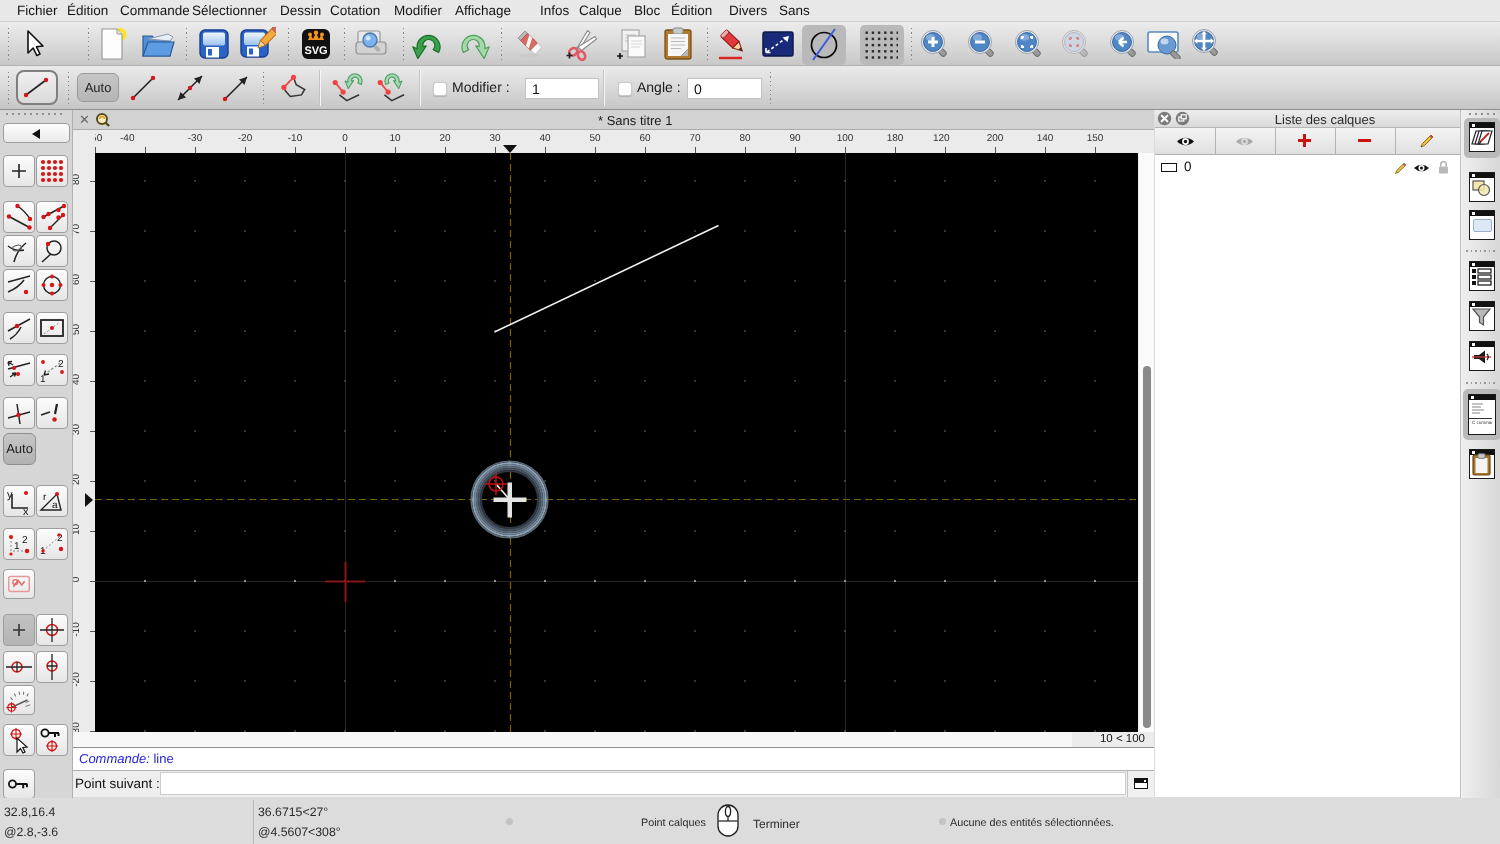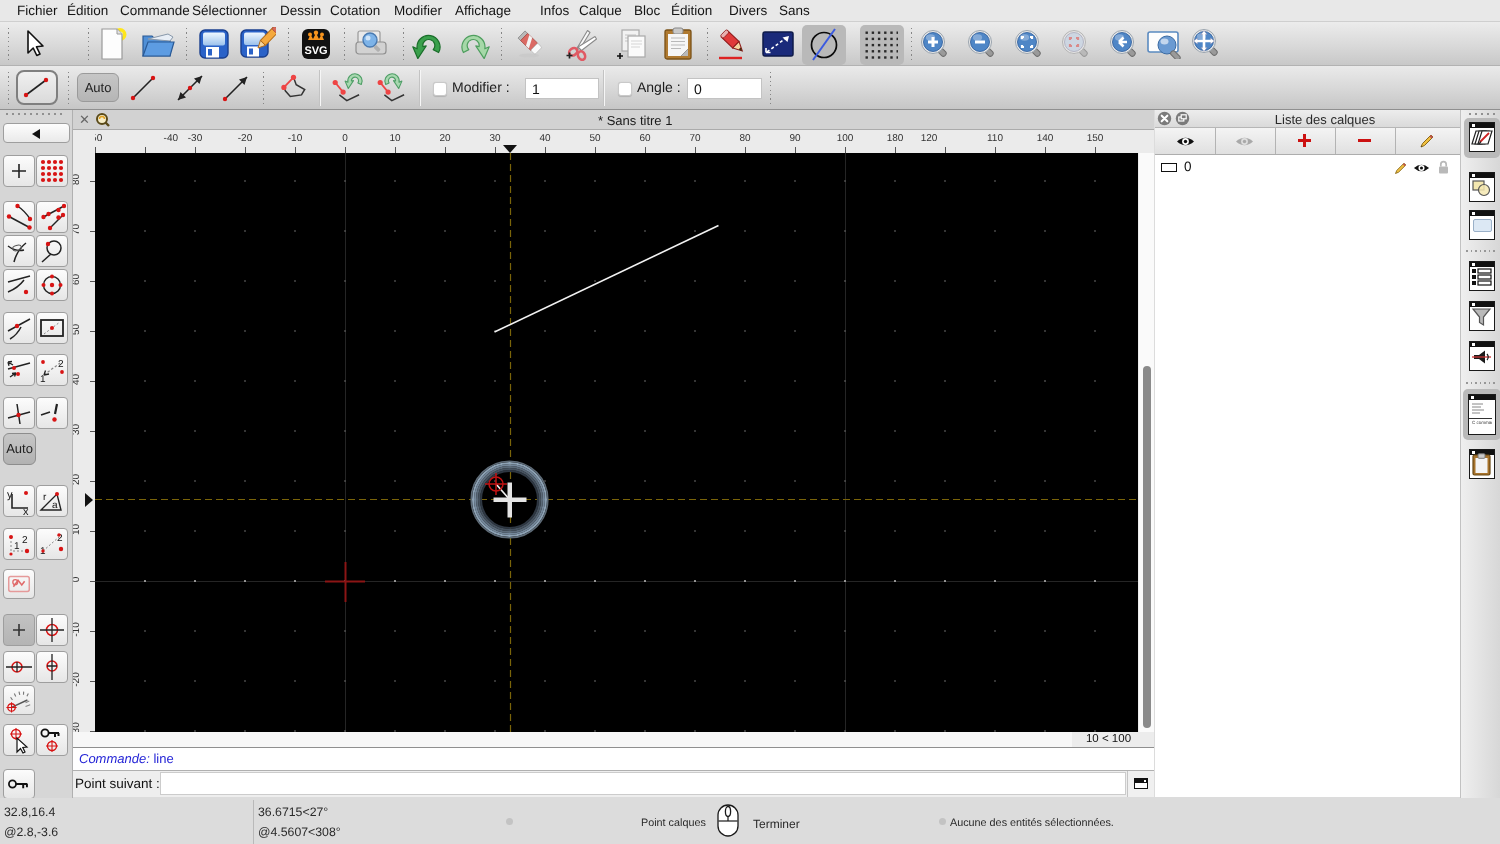--- a/index.html
+++ b/index.html
@@ -24,21 +24,21 @@
 #tabbar{left:73px;top:110px;width:1081px;height:20px;background:#d2d2d2;border-bottom:1px solid #ababab;box-sizing:border-box;}
 #hruler{left:73px;top:130px;width:1081px;height:23px;background:#ebebeb;}
 #vruler{left:73px;top:153px;width:22px;height:579px;background:#ebebeb;}
 .rnum{position:absolute;font-size:10px;color:#333;}
 .tickh{position:absolute;width:1px;height:6px;background:#555;top:17px;}
 .tickv{position:absolute;height:1px;width:5px;background:#555;left:17px;}
 #canvas{left:95px;top:153px;width:1043px;height:579px;background:#000;}
 #vscroll{left:1138px;top:153px;width:16px;height:579px;background:#fafafa;border-left:1px solid #ececec;box-sizing:border-box;}
 #vthumb{left:1143px;top:366px;width:8px;height:362px;background:#8a8a8a;border-radius:4px;}
 #hscrollstrip{left:73px;top:732px;width:1081px;height:15px;background:#f7f7f7;}
-#gridlabel{left:1072px;top:732px;width:82px;height:25px;background:#ececec;font-size:11.5px;color:#111;text-align:center;line-height:15px;padding-right:9px;box-sizing:border-box;}
+#gridlabel{left:1072px;top:732px;width:82px;height:25px;background:#ececec;font-size:11.5px;color:#111;text-align:right;line-height:15px;padding-right:9px;box-sizing:border-box;}
 #groove{left:73px;top:747px;width:1081px;height:1px;background:#8f8f8f;}
 #cmdbar{left:73px;top:748px;width:1081px;height:22px;background:#fff;font-size:13px;line-height:22px;color:#2424d6;}
 #cmdsep{left:73px;top:770px;width:1081px;height:1px;background:#b0b0b0;}
 #pointrow{left:73px;top:771px;width:1081px;height:26px;background:#eeeeee;}
 #pointinput{left:160px;top:772px;width:966px;height:23px;background:#fff;border:1px solid #cccccc;box-sizing:border-box;}
 #pointbtn{left:1127px;top:771px;width:27px;height:26px;background:#f0f0f0;border-left:1px solid #c4c4c4;box-sizing:border-box;}
 
 #rtitle{left:1155px;top:110px;width:305px;height:18px;background:linear-gradient(#ededed,#dadada);border-bottom:1px solid #b6b6b6;box-sizing:border-box;}
 #rtoolbar{left:1155px;top:128px;width:305px;height:27px;background:linear-gradient(#f4f4f4,#e0e0e0);border-bottom:1px solid #adadad;box-sizing:border-box;}
 #rlist{left:1155px;top:155px;width:305px;height:642px;background:#fff;}
@@ -594,38 +594,38 @@
     <svg style="position:absolute;left:22px;top:2px" width="16" height="16" viewBox="0 0 16 16">
       <circle cx="7" cy="7" r="5" fill="#f6edc8" stroke="#5a4a1a" stroke-width="2"></circle>
       <line x1="10.5" y1="10.5" x2="14" y2="14" stroke="#5a4a1a" stroke-width="2.4"></line>
       <path d="M4.5 7a2.5 2.5 0 0 1 5 0" fill="none" stroke="#e0a020" stroke-width="1.4"></path>
     </svg>
     <span style="position:absolute;left:525px;top:2.5px;font-size:13px;color:#1a1a1a">* Sans titre 1</span>
   </div>
 <div id="hruler" class="ab" style="overflow:hidden">
     <div class="ab" style="left:22px;top:0;width:1059px;height:23px;overflow:hidden">
       <span class="rnum" style="left:-15px;top:3px;width:30px;text-align:center">-50</span>
-      <span class="rnum" style="left:53px;top:3px;width:30px;text-align:right">-40</span>
+      <span class="rnum" style="left:25px;top:3px;width:30px;text-align:left">-40</span>
       <span class="rnum" style="left:85px;top:3px;width:30px;text-align:center">-30</span>
       <span class="rnum" style="left:135px;top:3px;width:30px;text-align:center">-20</span>
       <span class="rnum" style="left:185px;top:3px;width:30px;text-align:center">-10</span>
       <span class="rnum" style="left:235px;top:3px;width:30px;text-align:center">0</span>
       <span class="rnum" style="left:285px;top:3px;width:30px;text-align:center">10</span>
       <span class="rnum" style="left:335px;top:3px;width:30px;text-align:center">20</span>
       <span class="rnum" style="left:385px;top:3px;width:30px;text-align:center">30</span>
       <span class="rnum" style="left:435px;top:3px;width:30px;text-align:center">40</span>
       <span class="rnum" style="left:485px;top:3px;width:30px;text-align:center">50</span>
       <span class="rnum" style="left:535px;top:3px;width:30px;text-align:center">60</span>
       <span class="rnum" style="left:585px;top:3px;width:30px;text-align:center">70</span>
       <span class="rnum" style="left:635px;top:3px;width:30px;text-align:center">80</span>
       <span class="rnum" style="left:685px;top:3px;width:30px;text-align:center">90</span>
       <span class="rnum" style="left:735px;top:3px;width:30px;text-align:center">100</span>
       <span class="rnum" style="left:785px;top:3px;width:30px;text-align:center">180</span>
-      <span class="rnum" style="left:819px;top:3px;width:30px;text-align:center">120</span>
-      <span class="rnum" style="left:885px;top:3px;width:30px;text-align:center">110</span>
+      <span class="rnum" style="left:838px;top:3px;width:30px;">120</span>
+      <span class="rnum" style="left:885px;top:3px;width:30px;text-align:center">200</span>
       <span class="rnum" style="left:935px;top:3px;width:30px;text-align:center">140</span>
       <span class="rnum" style="left:985px;top:3px;width:30px;text-align:center">150</span>
     </div>
     <div class="tickh" style="left:22px"></div>
     <div class="tickh" style="left:72px"></div>
     <div class="tickh" style="left:122px"></div>
     <div class="tickh" style="left:172px"></div>
     <div class="tickh" style="left:222px"></div>
     <div class="tickh" style="left:272px"></div>
     <div class="tickh" style="left:322px"></div>

